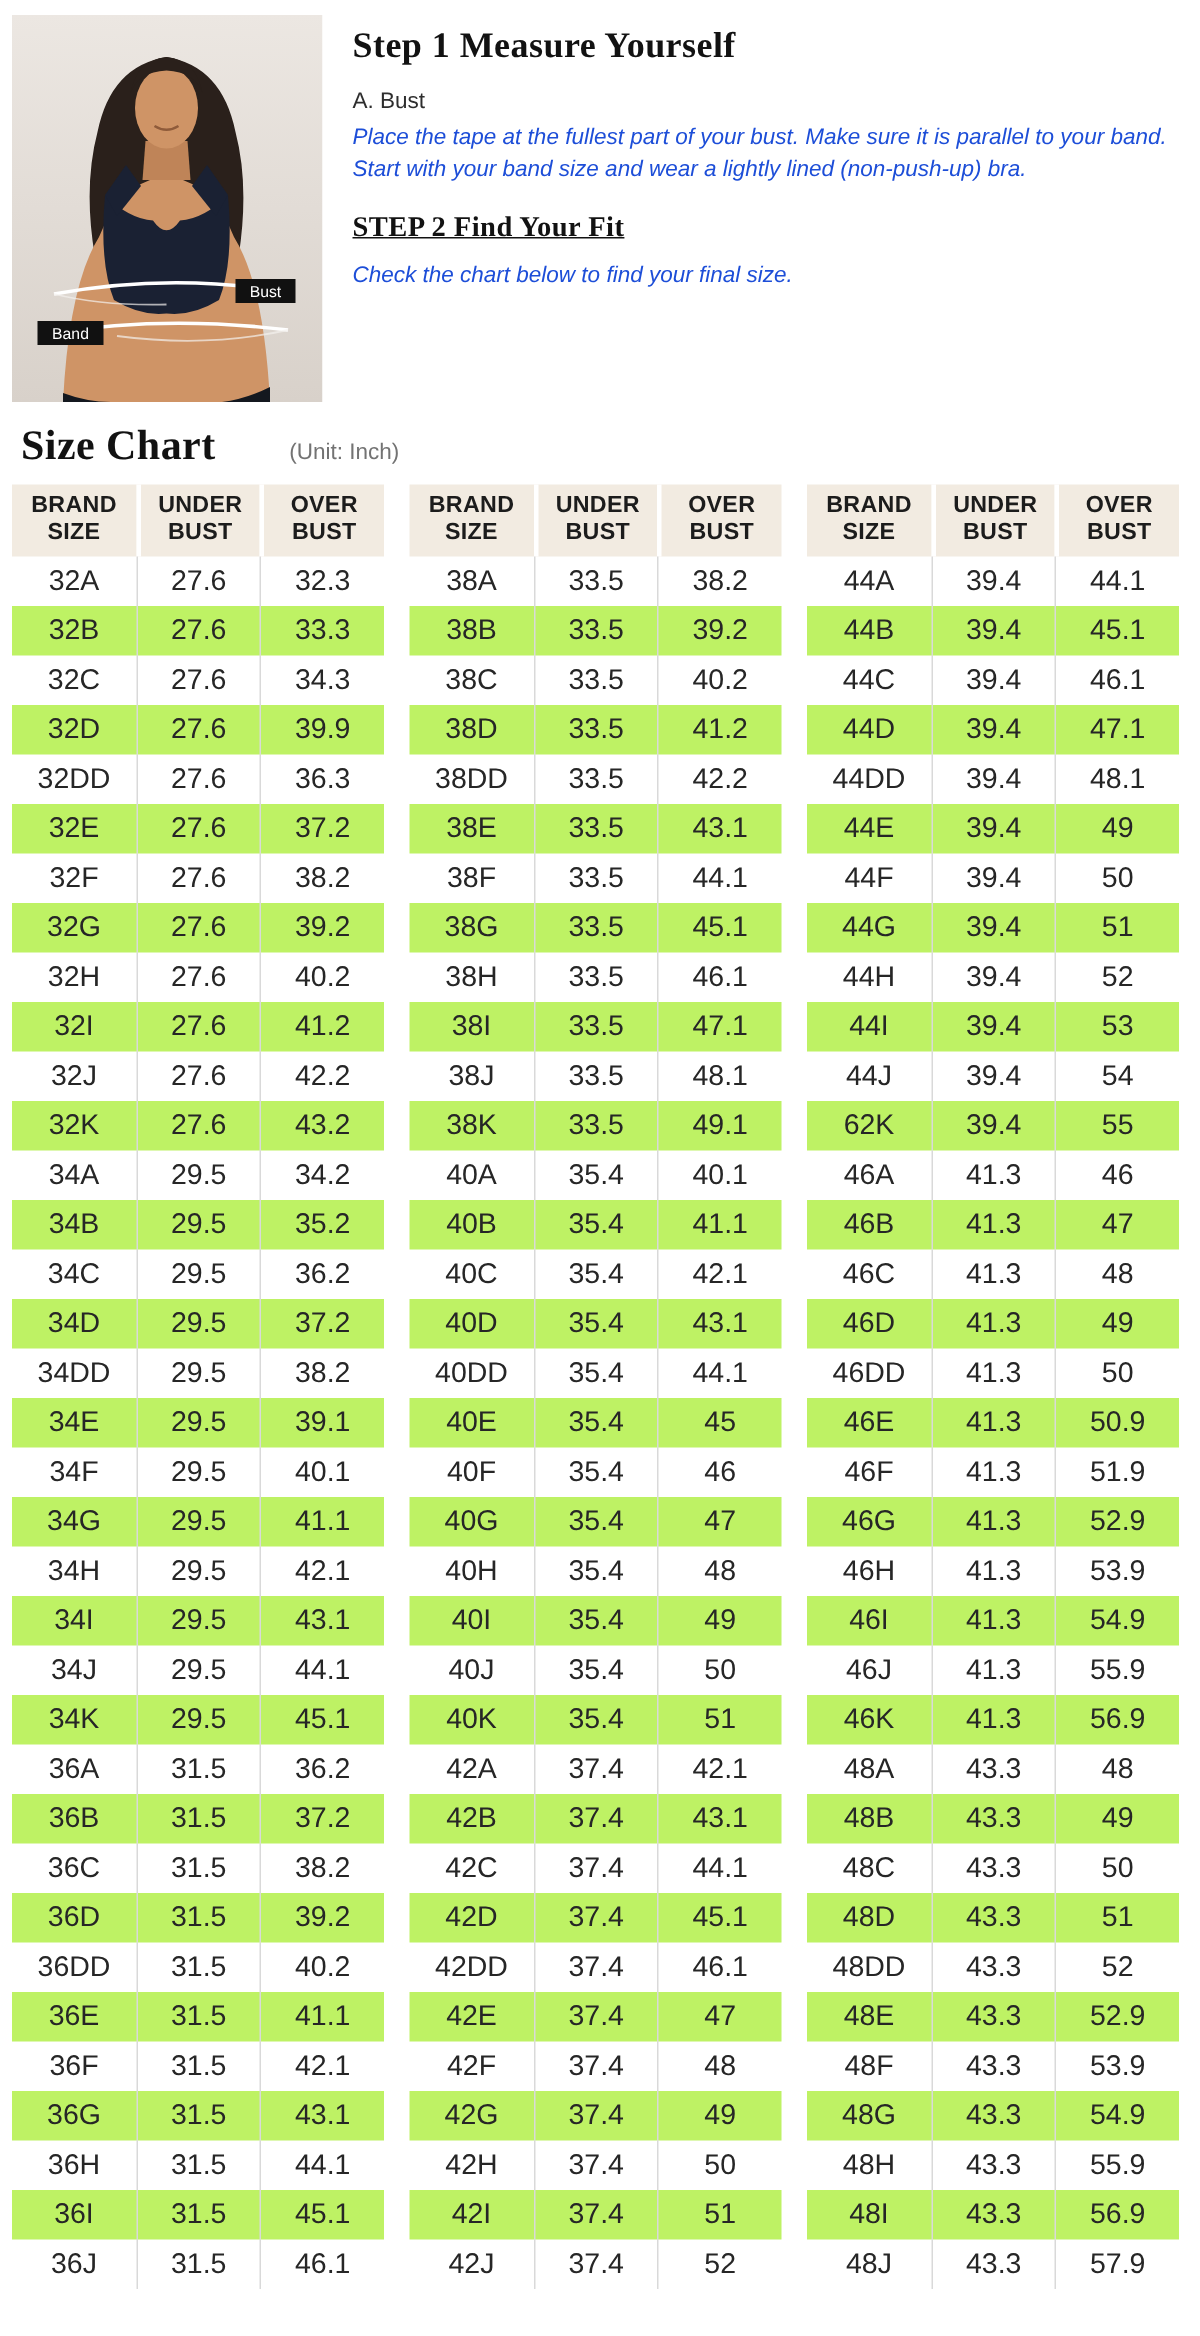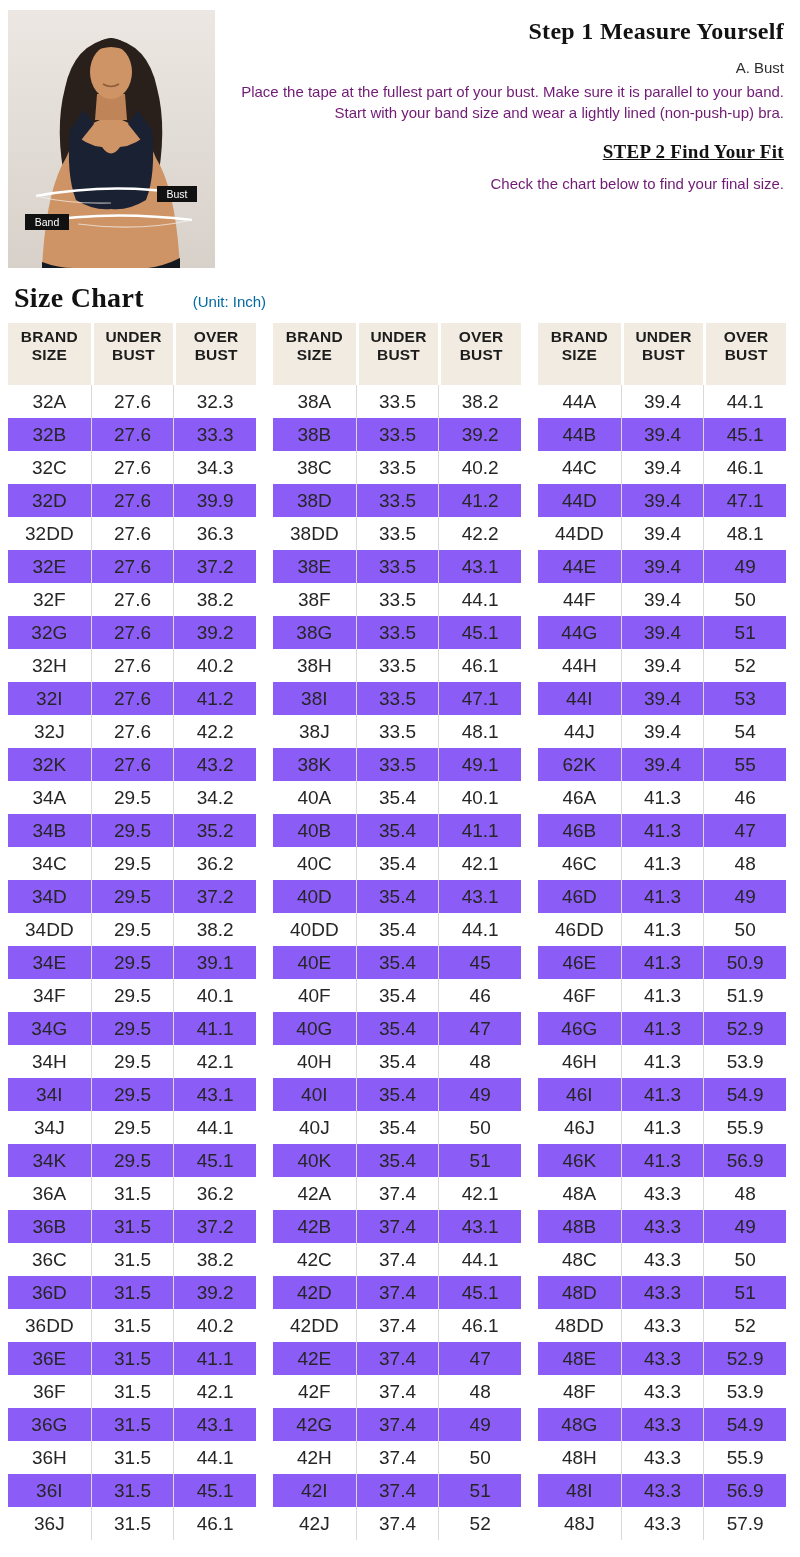--- a/index.html
+++ b/index.html
@@ -4,42 +4,42 @@
 <style>
   html,body{margin:0;padding:0;}
   body{
     width:800px;min-height:1557px;background:#ffffff;
     font-family:"Liberation Sans",sans-serif;color:#2b2b2b;
     -webkit-font-smoothing:antialiased;
   }
   .top{display:flex;padding:10px 14px 0 8px;}
   .photo{width:207px;height:258px;flex:none;}
   .photo svg{display:block;}
-  .instr{flex:1;padding-left:20px;padding-right:2px;text-align:right;}
+  .instr{flex:1;padding-left:20px;padding-right:2px;}
   .h-serif{font-family:"Liberation Serif","DejaVu Serif",serif;font-weight:bold;color:#121212;letter-spacing:.3px;}
   .step1-title{font-size:24px;margin:8px 0 14px;}
   .step2-title{font-size:19px;margin:18px 0 11px;text-decoration:underline;}
   .sublabel{font-size:15px;color:#2e2e2e;margin:14px 0 6px;}
-  .para{font-size:15px;line-height:1.38;color:#701a75;}
+  .para{font-size:15px;line-height:1.38;color:#1d4ed8;font-style:italic;}
   .para + .sublabel{margin-top:16px;}
 
   .chart-head{display:flex;align-items:baseline;margin:14px 0 9px 14px;gap:21px;}
   .chart-title{font-family:"Liberation Serif","DejaVu Serif",serif;font-weight:bold;font-size:28px;color:#121212;letter-spacing:.3px;}
-  .chart-unit{font-size:15px;color:#0369a1;margin-left:28px;}
+  .chart-unit{font-size:15px;color:#737373;margin-left:28px;}
 
   .tables{display:grid;grid-template-columns:repeat(3,1fr);gap:17px;margin:0 14px 14px 8px;}
   .thead{display:grid;grid-template-columns:repeat(3,1fr);}
   .hcell{
     background:#f2ebe1;color:#1c1c1c;font-weight:bold;font-size:15.5px;
-    line-height:1.18;text-align:center;padding:5px 0 20px;white-space:pre-line;
+    line-height:1.18;text-align:center;padding:5px 0 6px;white-space:pre-line;
     border-left:3px solid #ffffff;letter-spacing:.2px;
   }
   .hcell:first-child{border-left:none;}
   .trow{display:grid;grid-template-columns:repeat(3,1fr);height:33px;text-align:center;}
-  .trow.alt{background:#8b5cf6;}
+  .trow.alt{background:#bef264;}
   .tcell{font-size:19px;color:#262626;line-height:33px;border-left:1px solid #d9d9d9;overflow:hidden;}
   .tcell:first-child{border-left:none;}
 </style>
 </head>
 <body>
 
 <div class="top">
   <div class="photo">
     <svg viewBox="0 0 207 258" width="207" height="258">
       <defs>

